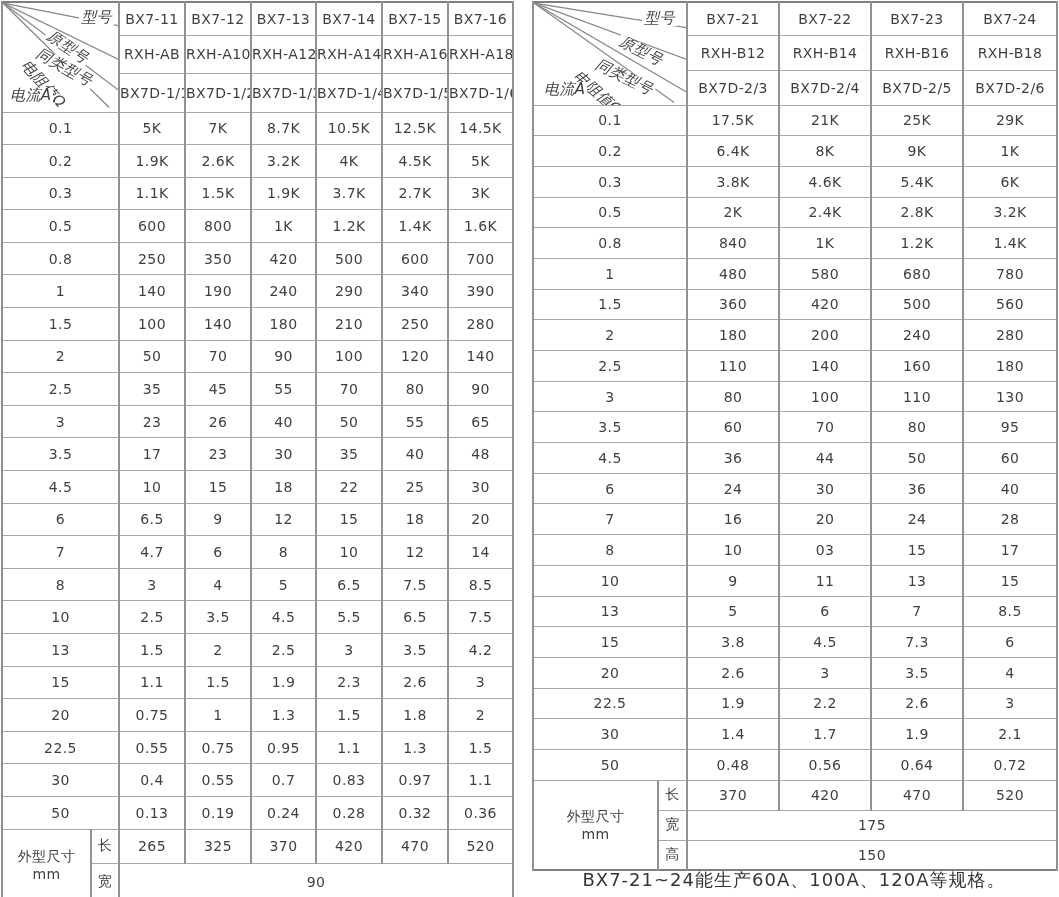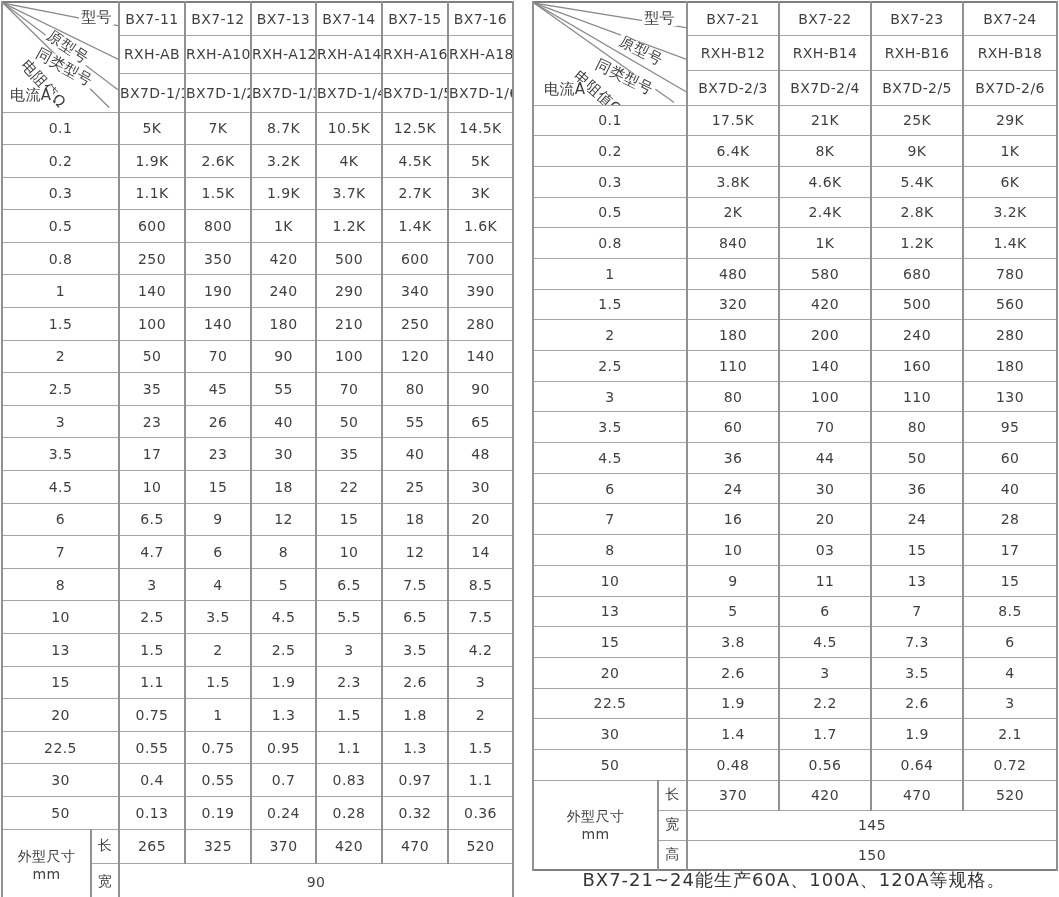--- a/index.html
+++ b/index.html
@@ -21,21 +21,21 @@
   .spec.right{left:532px;top:1px;width:524px;}
 
   .spec.left tr{height:32.6px;}
   .spec.left tr.h1{height:33px;}.spec.left tr.h2{height:38px;}.spec.left tr.h3{height:39px;}
   .spec.left tr.dim1{height:34px;}.spec.left tr.dim2{height:38px;}
 
   .spec.right tr{height:30.7px;}
   .spec.right tr.h1{height:33px;}.spec.right tr.h2{height:35px;}.spec.right tr.h3{height:35px;padding-left:12px;}
   .spec.right tr.dim{height:30px;}
 
-  td.corner{position:relative;padding:12px;overflow:hidden;}
+  td.corner{position:relative;padding:12px;overflow:hidden;font-style:italic;}
   td.corner svg{position:absolute;left:0;top:0;width:100%;height:100%;}
   .clab{
     position:absolute;background:#fff;padding:0 2px;font-size:15px;line-height:1;
     white-space:nowrap;transform-origin:left top;
   }
   
   .left .lab-model{top:7px;right:4px;}
   .left .lab-orig{left:48px;top:24px;transform:rotate(34deg);}
   .left .lab-sim{left:36px;top:42px;transform:rotate(29deg);}
   .left .lab-res{left:25px;top:53px;transform:rotate(48deg);}
@@ -407,21 +407,21 @@
         </tr>
         <tr>
           <td colspan="2">1</td>
           <td>480</td>
           <td>580</td>
           <td>680</td>
           <td>780</td>
         </tr>
         <tr>
           <td colspan="2">1.5</td>
-          <td>320</td>
+          <td>360</td>
           <td>420</td>
           <td>500</td>
           <td>560</td>
         </tr>
         <tr>
           <td colspan="2">2</td>
           <td>180</td>
           <td>200</td>
           <td>240</td>
           <td>280</td>
@@ -530,21 +530,21 @@
       <td class="dimlabel" rowspan="3">外型尺寸
 mm</td>
       <td>长</td>
       <td>370</td>
       <td>420</td>
       <td>470</td>
       <td>520</td>
     </tr>
     <tr class="dim">
       <td>宽</td>
-      <td colspan="4">145</td>
+      <td colspan="4">175</td>
     </tr>
     <tr class="dim">
       <td>高</td>
       <td colspan="4">150</td>
     </tr>
   </tbody>
     </table>
 
   <div class="footnote">BX7-21~24能生产60A、100A、120A等规格。</div>
 </div>

